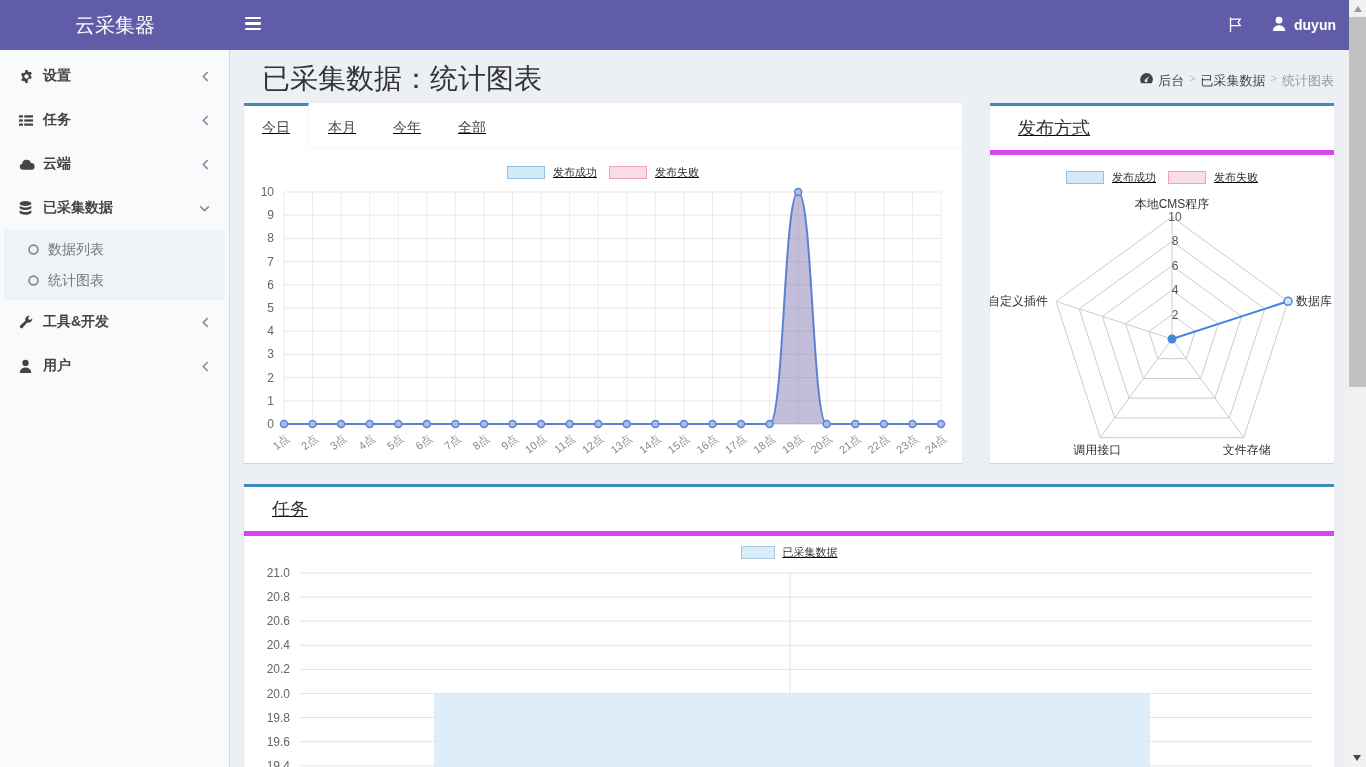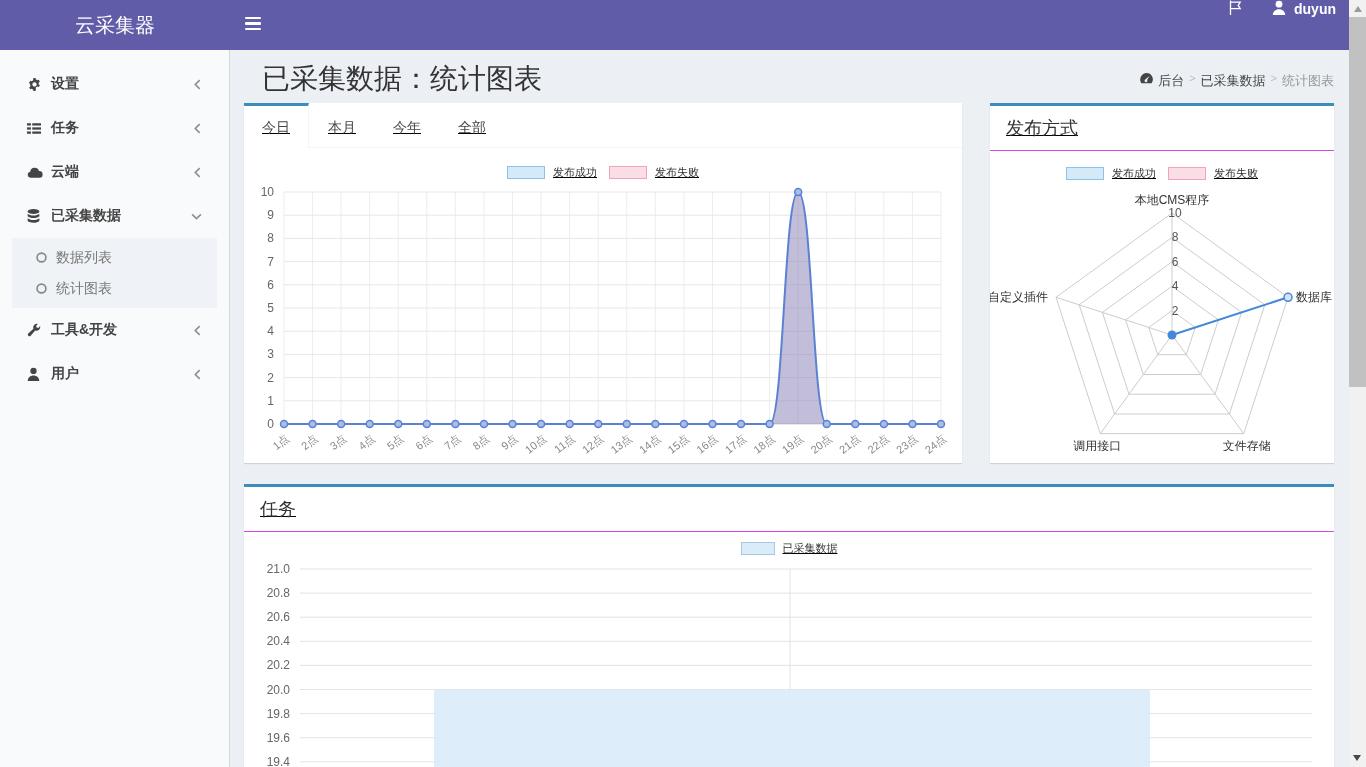--- a/index.html
+++ b/index.html
@@ -4,27 +4,27 @@
 <style>
   html,body{margin:0;padding:0;}
   body{width:1366px;height:767px;overflow:hidden;font-family:"Liberation Sans","DejaVu Sans",sans-serif;}
   .page{position:relative;width:1366px;height:767px;overflow:hidden;background:#ecf0f5;}
 
   
   .navbar{position:absolute;top:0;left:0;width:1366px;height:50px;background:#605ca8;z-index:10;}
   .brand{position:absolute;left:0;top:0;width:230px;height:33px;line-height:50px;text-align:center;color:#fff;font-size:20px;cursor:pointer;}
   .hamburger{position:absolute;left:230px;top:0;width:45px;height:50px;cursor:pointer;padding-top:17px;box-sizing:border-box;}
   .hamburger span{display:block;width:16px;height:2.4px;background:#fff;margin:0 auto 3px auto;border-radius:1px;}
-  .nav-right{position:absolute;right:30px;top:0;height:50px;display:flex;align-items:flex-start;gap:28px;color:#fff;}
+  .nav-right{position:absolute;right:30px;top:0;height:50px;display:flex;align-items:center;gap:28px;color:#fff;}
   .nav-user{display:flex;align-items:center;gap:8px;font-size:14px;font-weight:bold;cursor:pointer;}
   .nav-flag{display:flex;align-items:center;cursor:pointer;}
 
   
   .sidebar{position:absolute;top:50px;left:0;width:230px;height:717px;background:#f9fafc;border-right:1px solid #d2d6de;box-sizing:border-box;z-index:5;}
-  .menu{list-style:none;margin:0;padding:12px;}
+  .menu{list-style:none;margin:0;padding:4px;}
   .menu-item{height:44px;display:flex;align-items:center;padding:0 15px;color:#444;font-size:14px;font-weight:bold;cursor:pointer;}
   .mi-icon{width:24px;display:flex;align-items:center;color:#444;}
   .chev{margin-left:auto;color:#8a9096;display:flex;align-items:center;}
   .submenu{list-style:none;margin:0;padding:4px 0;background:#eff2f6;}
   .submenu-item{height:31px;display:flex;align-items:center;padding:0 15px 0 24px;color:#777;font-size:14px;cursor:pointer;}
   .submenu-item .mi-icon{width:20px;color:#888;}
 
   
   .page-title{position:absolute;left:262px;top:60px;margin:0;font-size:28px;font-weight:normal;color:#333;}
   .breadcrumb{position:absolute;right:32px;top:72px;display:flex;align-items:flex-start;gap:5px;font-size:13px;color:#444;}
@@ -36,21 +36,21 @@
   
   .panel{position:absolute;background:#fff;box-shadow:0 1px 1px rgba(0,0,0,0.12);text-decoration:underline;}
   .panel-tabs{left:244px;top:103px;width:718px;height:360px;}
   .panel-publish{left:990px;top:103px;width:344px;height:360px;border-top:3px solid #3c8dbc;box-sizing:border-box;}
   .panel-task{left:244px;top:484px;width:1090px;height:283px;border-top:3px solid #3c8dbc;box-sizing:border-box;overflow:hidden;}
 
   .tabstrip{display:flex;height:45px;border-bottom:1px solid #f4f4f4;box-sizing:border-box;}
   .tab{padding:0 18px;height:45px;line-height:42px;box-sizing:border-box;font-size:14px;color:#444;cursor:pointer;border-top:3px solid transparent;margin-right:1px;}
   .tab.active{border-top:3px solid #3c8dbc;background:#fff;border-right:1px solid #f4f4f4;margin-bottom:-1px;}
 
-  .panel-header{height:44px;line-height:44px;padding:0 16px;font-size:18px;color:#333;border-bottom:1px solid #d946ef;}
+  .panel-header{height:44px;line-height:44px;padding:0 28px;font-size:18px;color:#333;border-bottom:5px solid #d946ef;}
 
   .legend-row{display:flex;justify-content:center;align-items:center;gap:12px;height:16px;}
   .mt16{margin-top:16px;} .mt14{margin-top:14px;} .mt8{margin-top:8px;}
   .legend-item{display:flex;align-items:center;gap:8px;font-size:11px;color:#333;cursor:pointer;}
   .swatch{width:38px;height:13px;border:1px solid;box-sizing:border-box;}
   .swatch-success{background:#d5eaf8;border-color:#8ec2e8;}
   .swatch-fail{background:#fadee6;border-color:#f2a3b8;}
   .swatch-collect{background:#d9ecf9;border-color:#aac8dc;width:34px;}
 
   svg.chart{display:block;}

